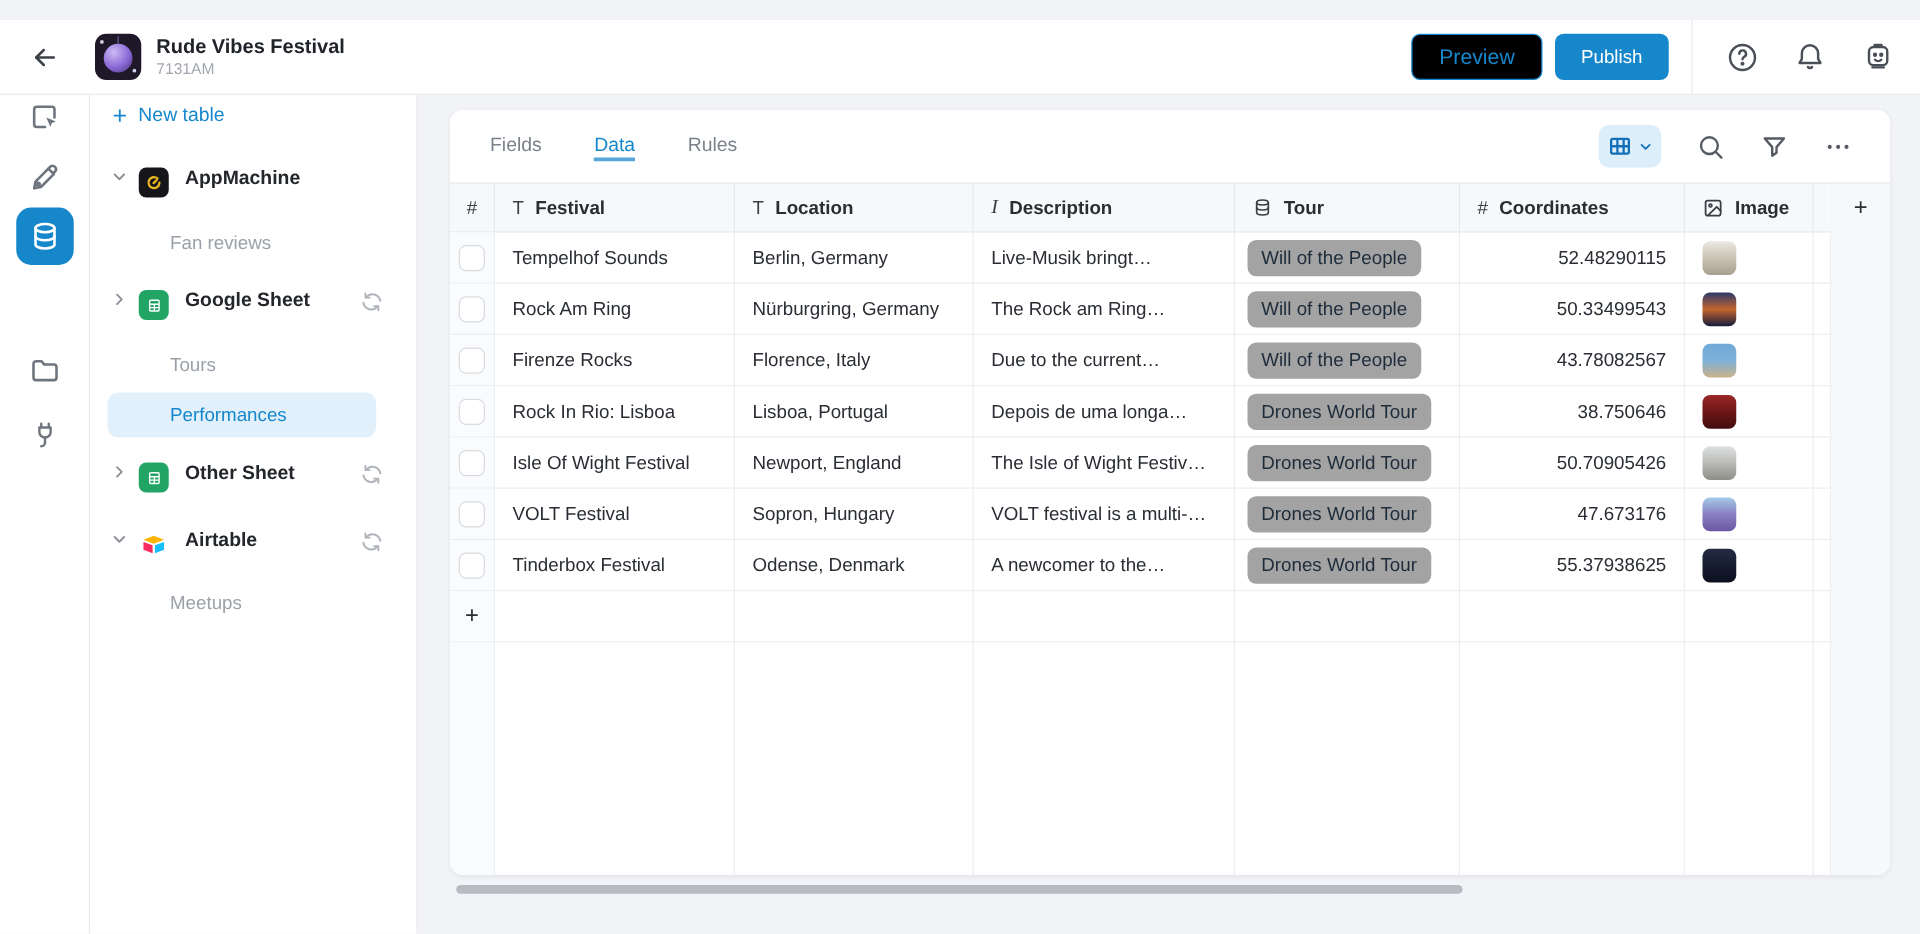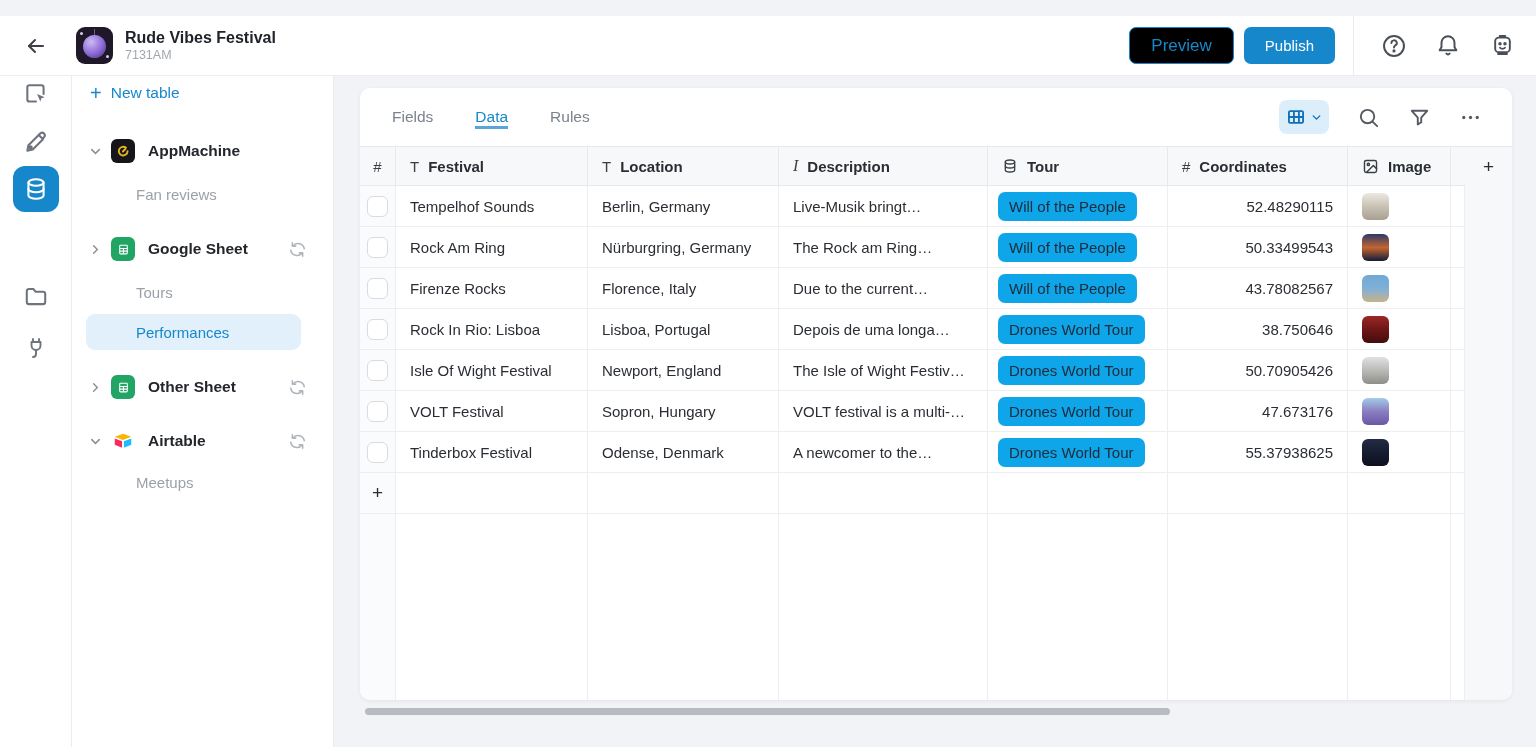--- a/index.html
+++ b/index.html
@@ -39,21 +39,21 @@
     align-items:center; justify-content:center; color:#6e747d; cursor:pointer; }
   .rail-item.active { left:13px; width:46px; height:46px; background:#1787cb; border-radius:12px; color:#fff; }
 
   
   .sidebar { position:absolute; left:72px; top:60px; width:262px; height:687px; background:#fff;
     border-right:1px solid #ececee; z-index:3; }
   .new-table { display:flex; align-items:center; gap:9px; margin:18px 0 0 18px; height:30px;
     color:#1787cb; font-size:15.5px; font-weight:500; cursor:pointer; background:none; border:none;
     font-family:"Liberation Sans", sans-serif; }
   .new-table .plus { font-size:20px; font-weight:400; line-height:1; }
-  .tree-group { display:flex; align-items:center; height:34px; padding-left:16px; cursor:pointer; }
+  .tree-group { display:flex; align-items:flex-start; height:34px; padding-left:16px; cursor:pointer; }
   .tree-group .chev { width:16px; color:#8b9098; display:flex; align-items:center; }
   .tree-group .g-icon { width:24px; height:24px; margin-left:7px; border-radius:6px; flex:0 0 auto;
     display:flex; align-items:center; justify-content:center; }
   .tree-group .g-label { margin-left:13px; font-size:15.5px; font-weight:700; color:#23262b; }
   .tree-group .g-refresh { margin-left:auto; margin-right:26px; color:#b0b5bc; display:flex; cursor:pointer; }
   .tree-child { display:flex; align-items:center; height:34px; padding-left:64px; font-size:15px;
     font-weight:500; color:#9aa1a9; cursor:pointer; }
   .tree-child.selected { margin-left:14px; padding-left:50px; width:215px; height:36px;
     background:#e1f0fb; border-radius:9px; color:#1787cb; }
   .icon-appmachine { background:#15151a; }
@@ -90,21 +90,21 @@
   .trow { height:41px; }
   .td { display:flex; align-items:center; border-right:1px solid #eceef1; border-bottom:1px solid #eceef1;
     font-size:15px; color:#2a2e34; overflow:hidden; white-space:nowrap; cursor:pointer; }
   .td.num-col { background:#fafbfc; justify-content:center; }
   .td.pad { padding-left:14px; }
   .td.festival { font-weight:400; }
   .td.coords { justify-content:flex-end; padding-right:14px; }
   .td.plus-col { background:#f7f8f9; border-right:none; border-bottom:none; }
   .checkbox { width:21px; height:21px; border:1.5px solid #d8dbe0; border-radius:6px; background:#fff;
     cursor:pointer; }
-  .pill { background:#0ea5e9; border-radius:7px; padding:6px 11px; margin-left:10px; font-size:15px;
+  .pill { background:#a3a3a3; border-radius:7px; padding:6px 11px; margin-left:10px; font-size:15px;
     color:#1d2b3a; }
   .thumb { width:27px; height:27px; border-radius:6px; margin-left:14px; }
   .add-row-cell { background:#fafbfc; justify-content:center; font-size:19px; color:#2a2e34; }
   .empty-zone { flex:1; }
   .empty-zone .ez { border-right:1px solid #eceef1; }
   .empty-zone .ez.num-col { background:#fafbfc; }
   .empty-zone .ez.plus-col { background:#f7f8f9; border-right:none; }
 
   .hscrollbar { position:absolute; left:31px; top:648px; width:805px; height:7px; border-radius:4px;
     background:#b8bbc1; cursor:grab; }

